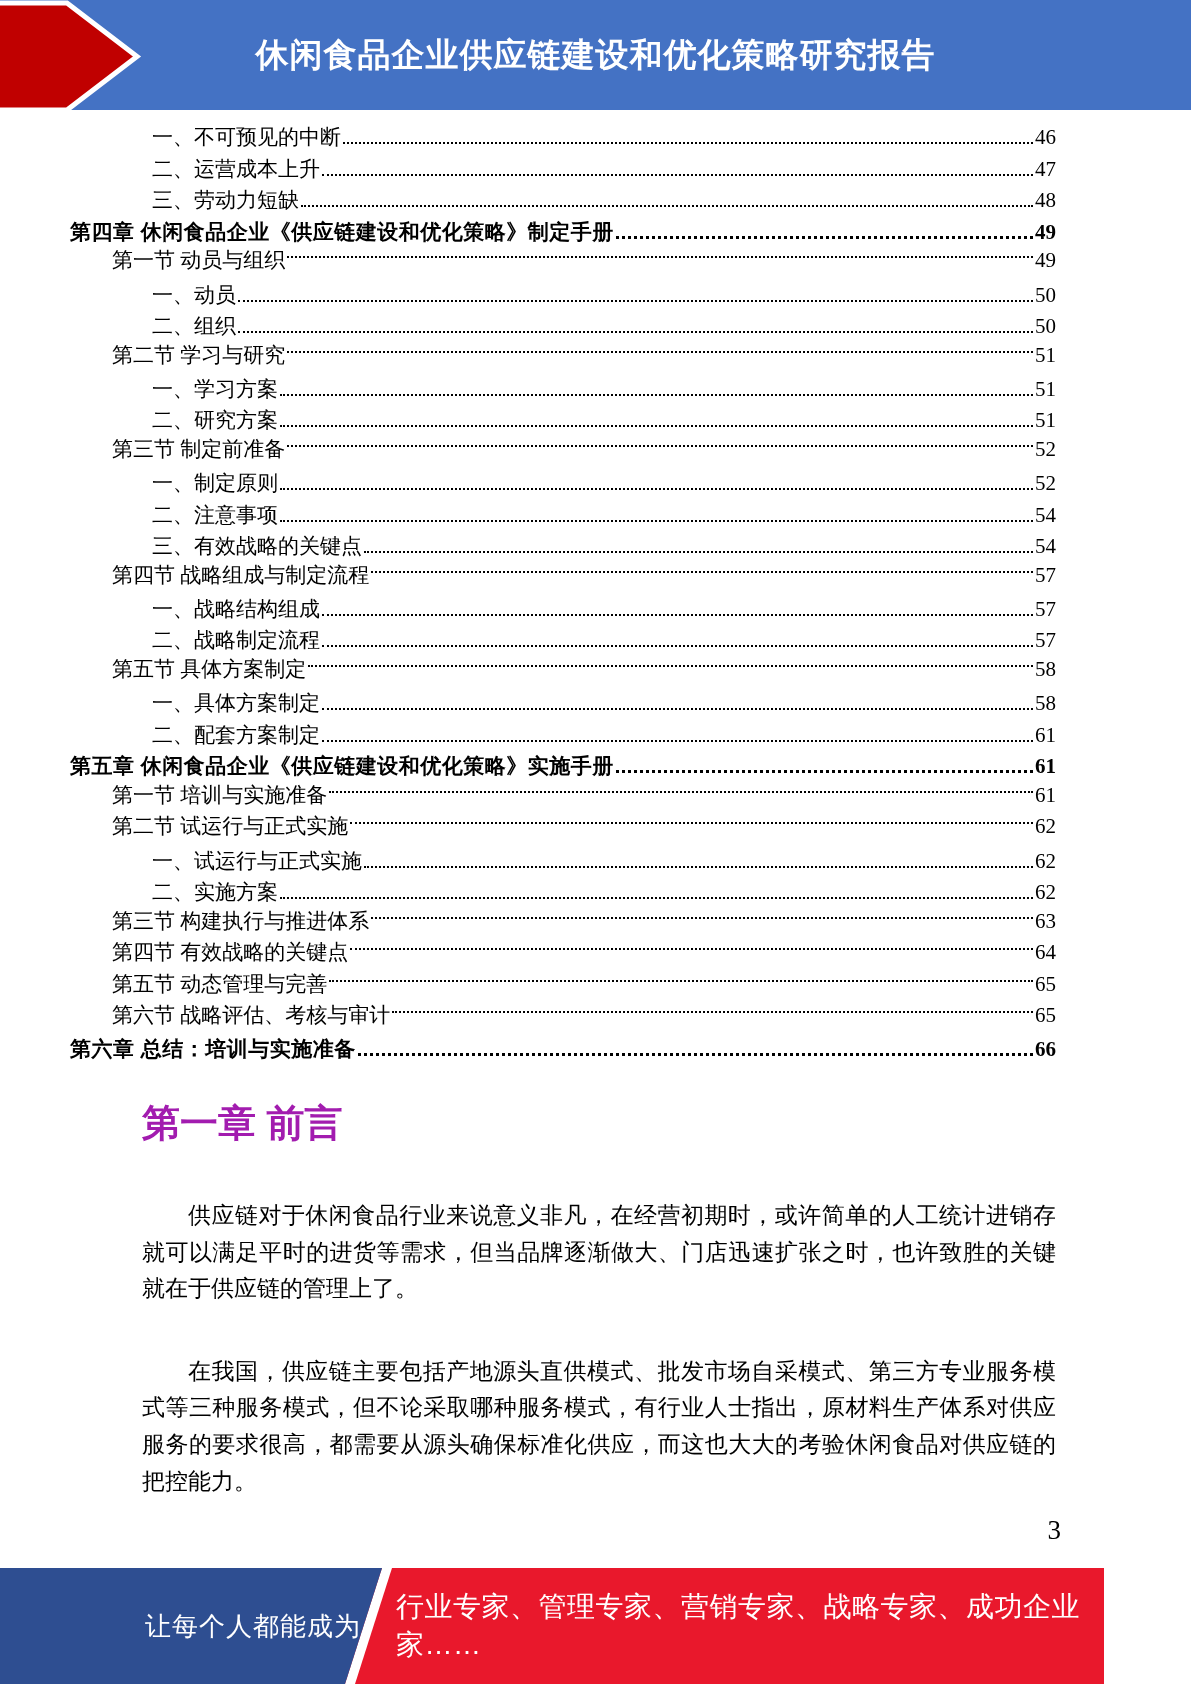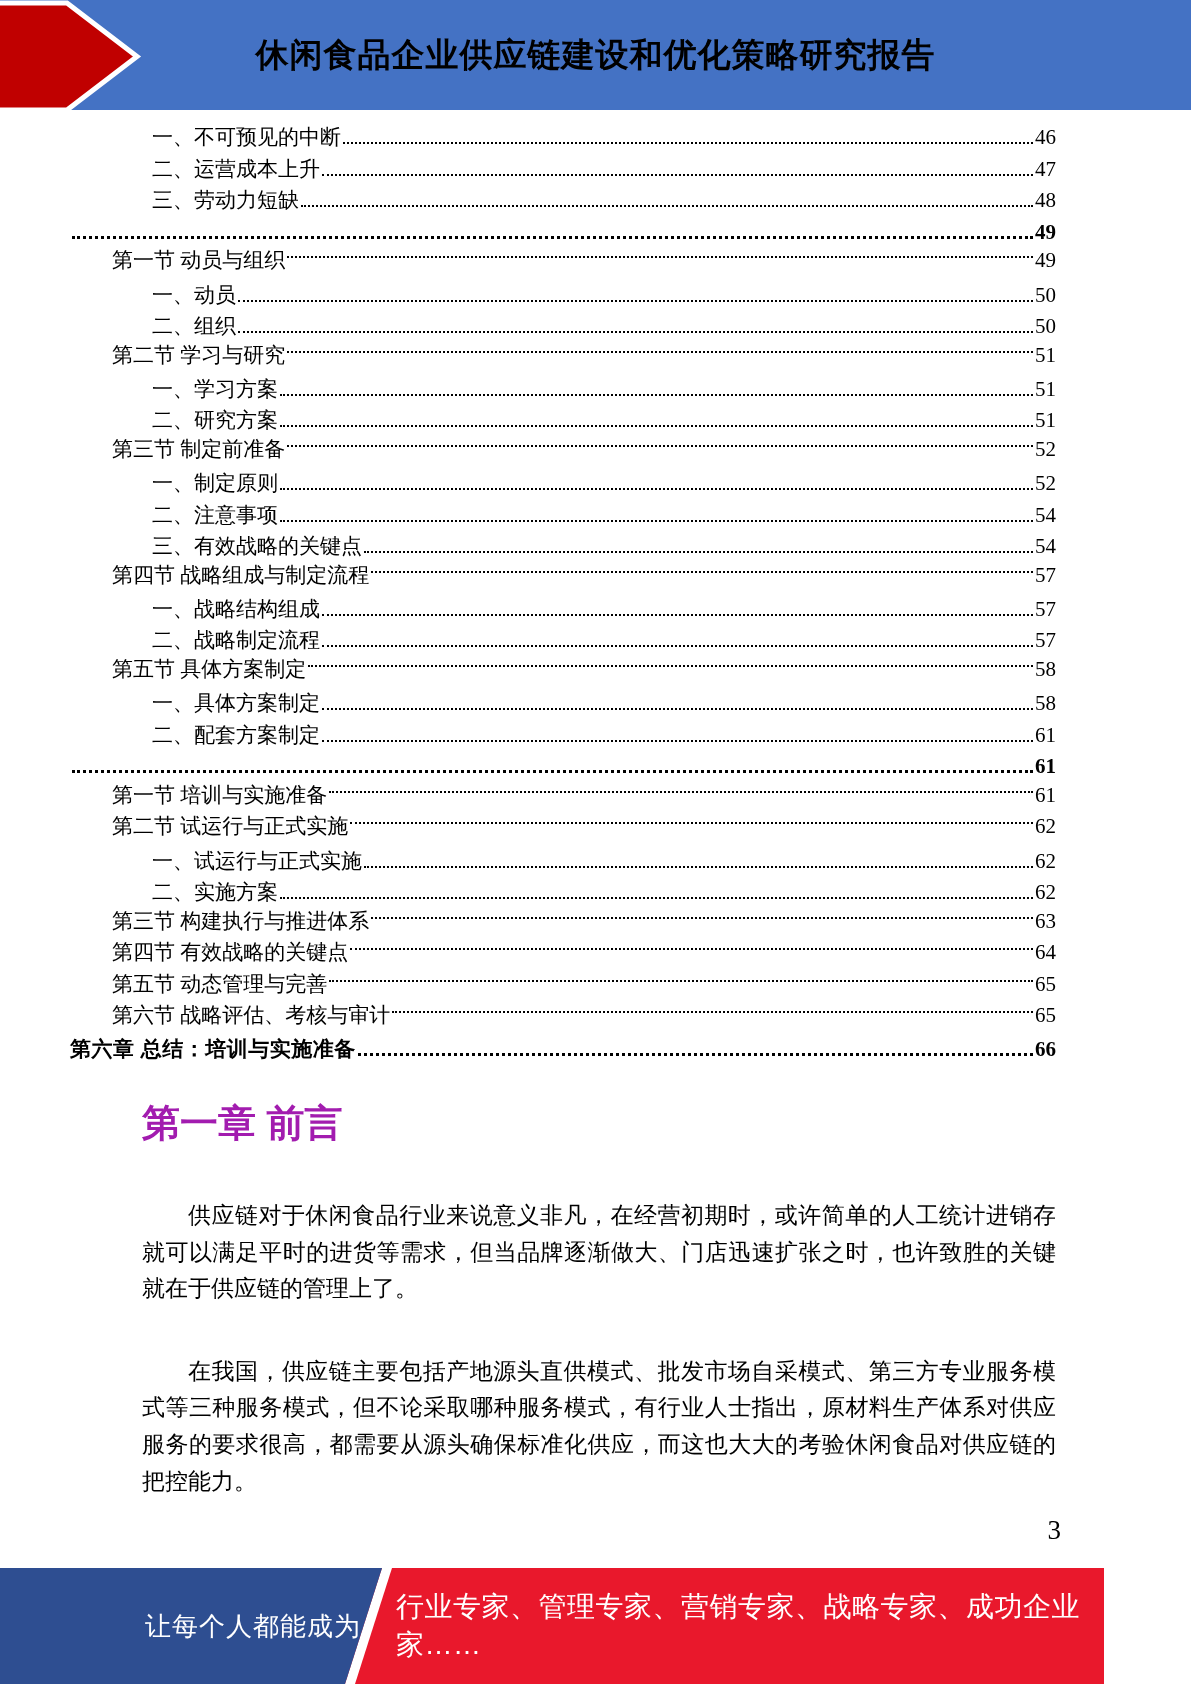--- a/index.html
+++ b/index.html
@@ -15,21 +15,21 @@
 
   
   .banner{
     position:absolute;top:0;left:0;width:1191px;height:110px;
     background:var(--header-bg);
   }
   .banner-arrow{position:absolute;left:0;top:0;width:170px;height:110px;overflow:hidden;}
   .banner-title{
     position:absolute;left:0;top:0;width:100%;height:110px;
     display:flex;align-items:center;justify-content:center;
-    margin:0;color:#000000;font-family:Liberation Serif, serif;
+    margin:0;color:#ffffff;font-family:Liberation Serif, serif;
     font-size:33px;font-weight:700;letter-spacing:1px;
   }
 
   
   .toc{
     position:absolute;top:110px;left:0;width:1191px;
     padding:9px 135px 0 68px;
   }
   .toc-row{
     display:flex;align-items:flex-end;height:31.45px;
@@ -124,20 +124,21 @@
         <span class="toc-label">二、运营成本上升</span>
         <span class="toc-dots"></span>
         <span class="toc-page">47</span>
       </div>
       <div class="toc-row lvl-3">
         <span class="toc-label">三、劳动力短缺</span>
         <span class="toc-dots"></span>
         <span class="toc-page">48</span>
       </div>
       <div class="toc-row lvl-1 bold">
+        <span class="toc-label">第四章 休闲食品企业《供应链建设和优化策略》制定手册</span>
         <span class="toc-dots"></span>
         <span class="toc-page">49</span>
       </div>
       <div class="toc-row lvl-2">
         <span class="toc-label">第一节 动员与组织</span>
         <span class="toc-dots"></span>
         <span class="toc-page">49</span>
       </div>
       <div class="toc-row lvl-3">
         <span class="toc-label">一、动员</span>
@@ -208,20 +209,21 @@
         <span class="toc-label">一、具体方案制定</span>
         <span class="toc-dots"></span>
         <span class="toc-page">58</span>
       </div>
       <div class="toc-row lvl-3">
         <span class="toc-label">二、配套方案制定</span>
         <span class="toc-dots"></span>
         <span class="toc-page">61</span>
       </div>
       <div class="toc-row lvl-1 bold">
+        <span class="toc-label">第五章 休闲食品企业《供应链建设和优化策略》实施手册</span>
         <span class="toc-dots"></span>
         <span class="toc-page">61</span>
       </div>
       <div class="toc-row lvl-2">
         <span class="toc-label">第一节 培训与实施准备</span>
         <span class="toc-dots"></span>
         <span class="toc-page">61</span>
       </div>
       <div class="toc-row lvl-2">
         <span class="toc-label">第二节 试运行与正式实施</span>

